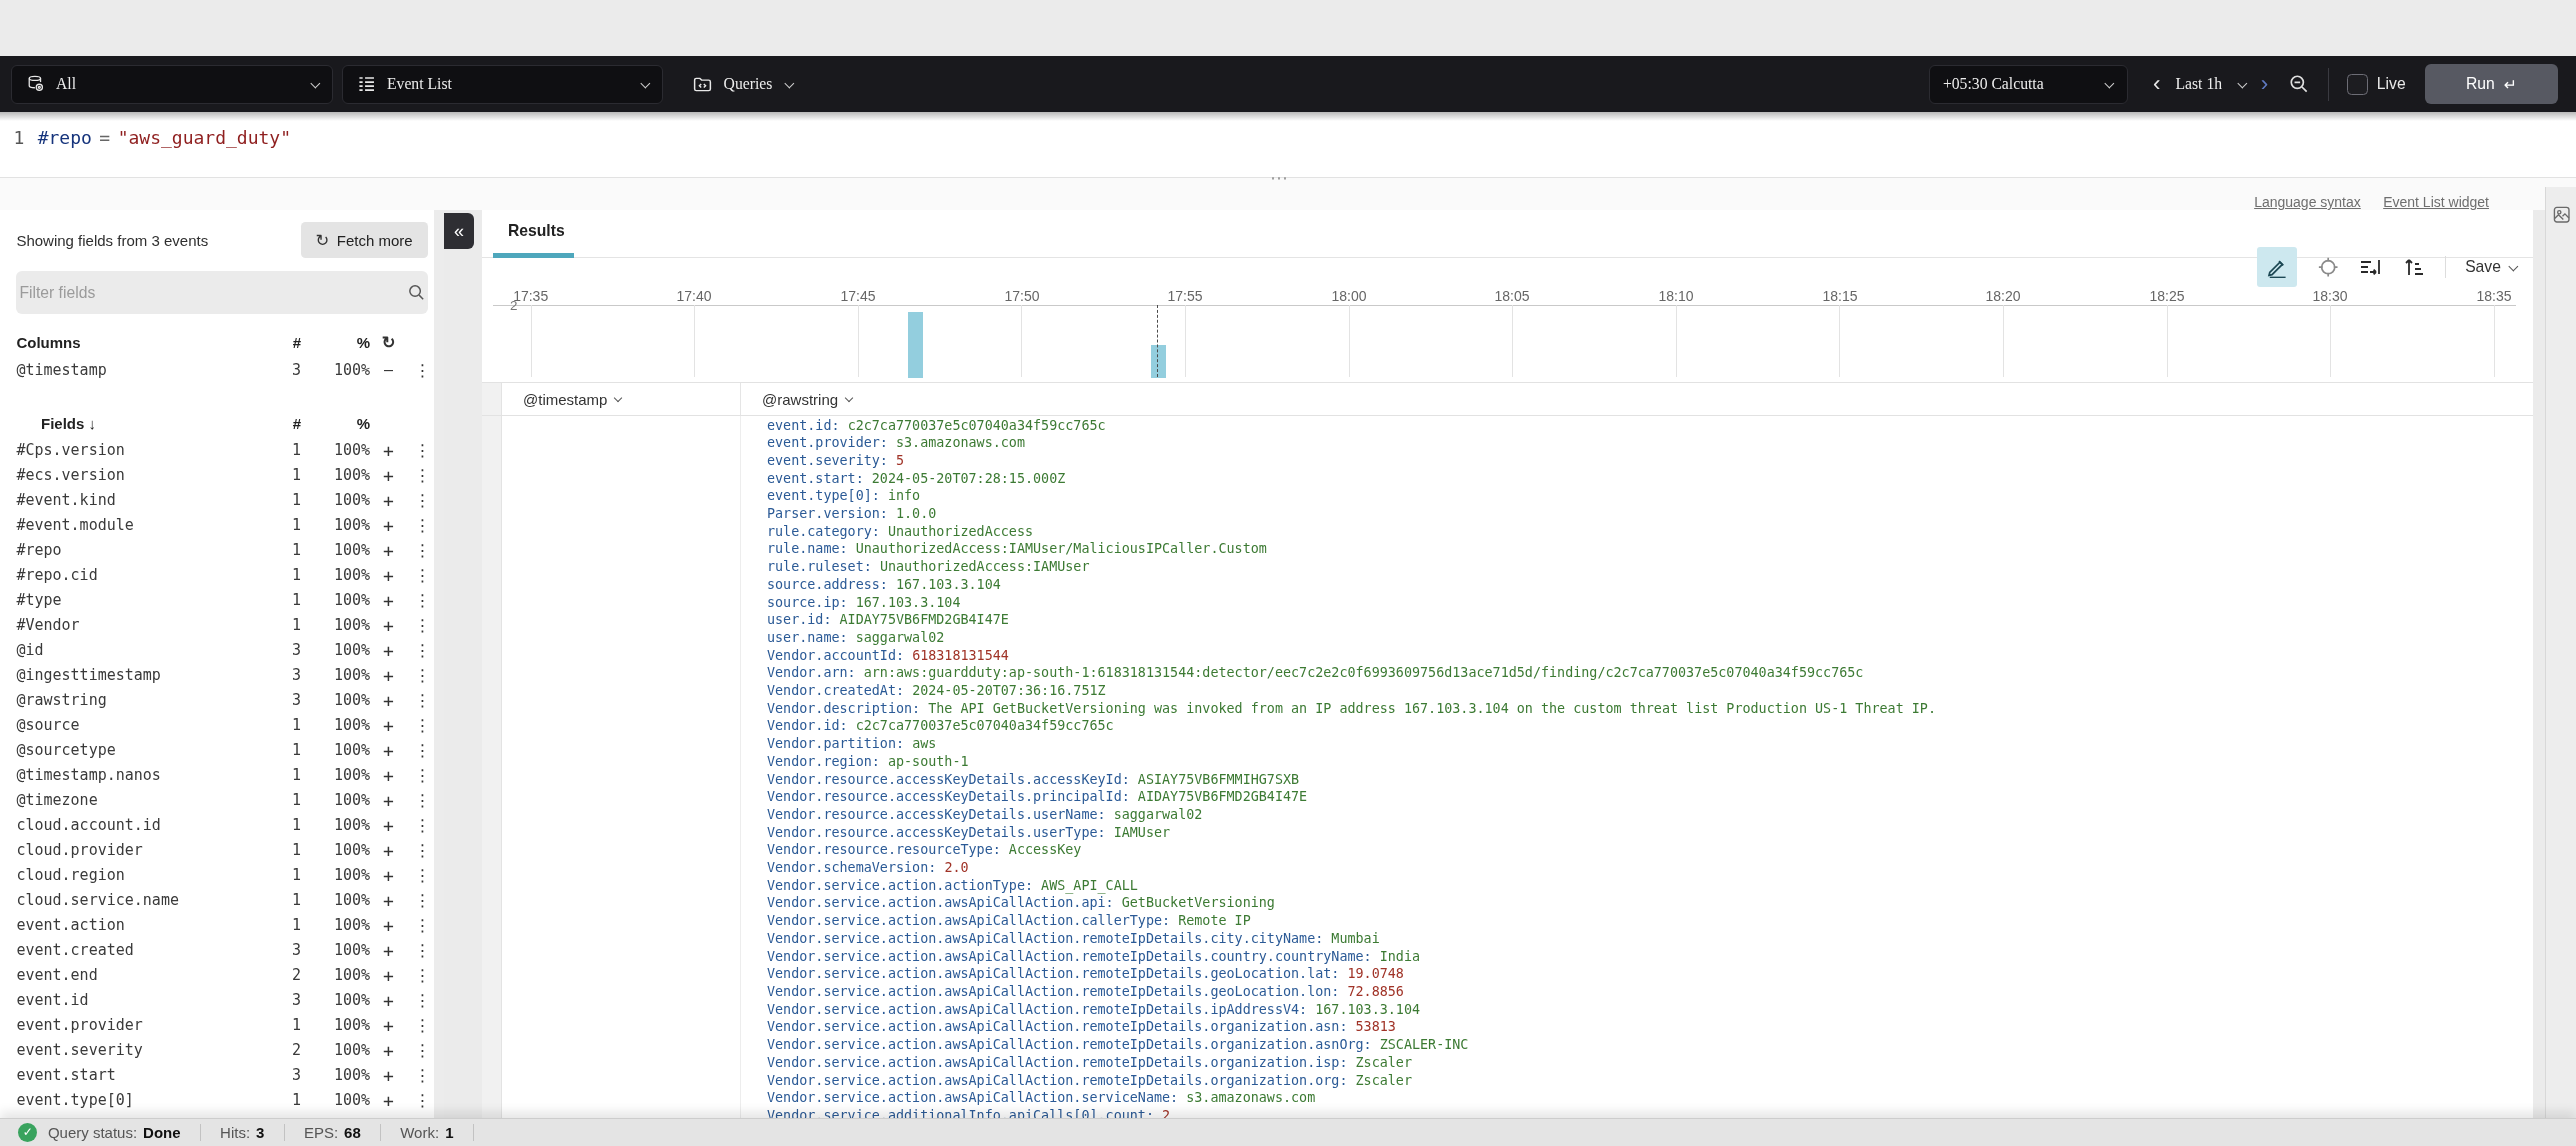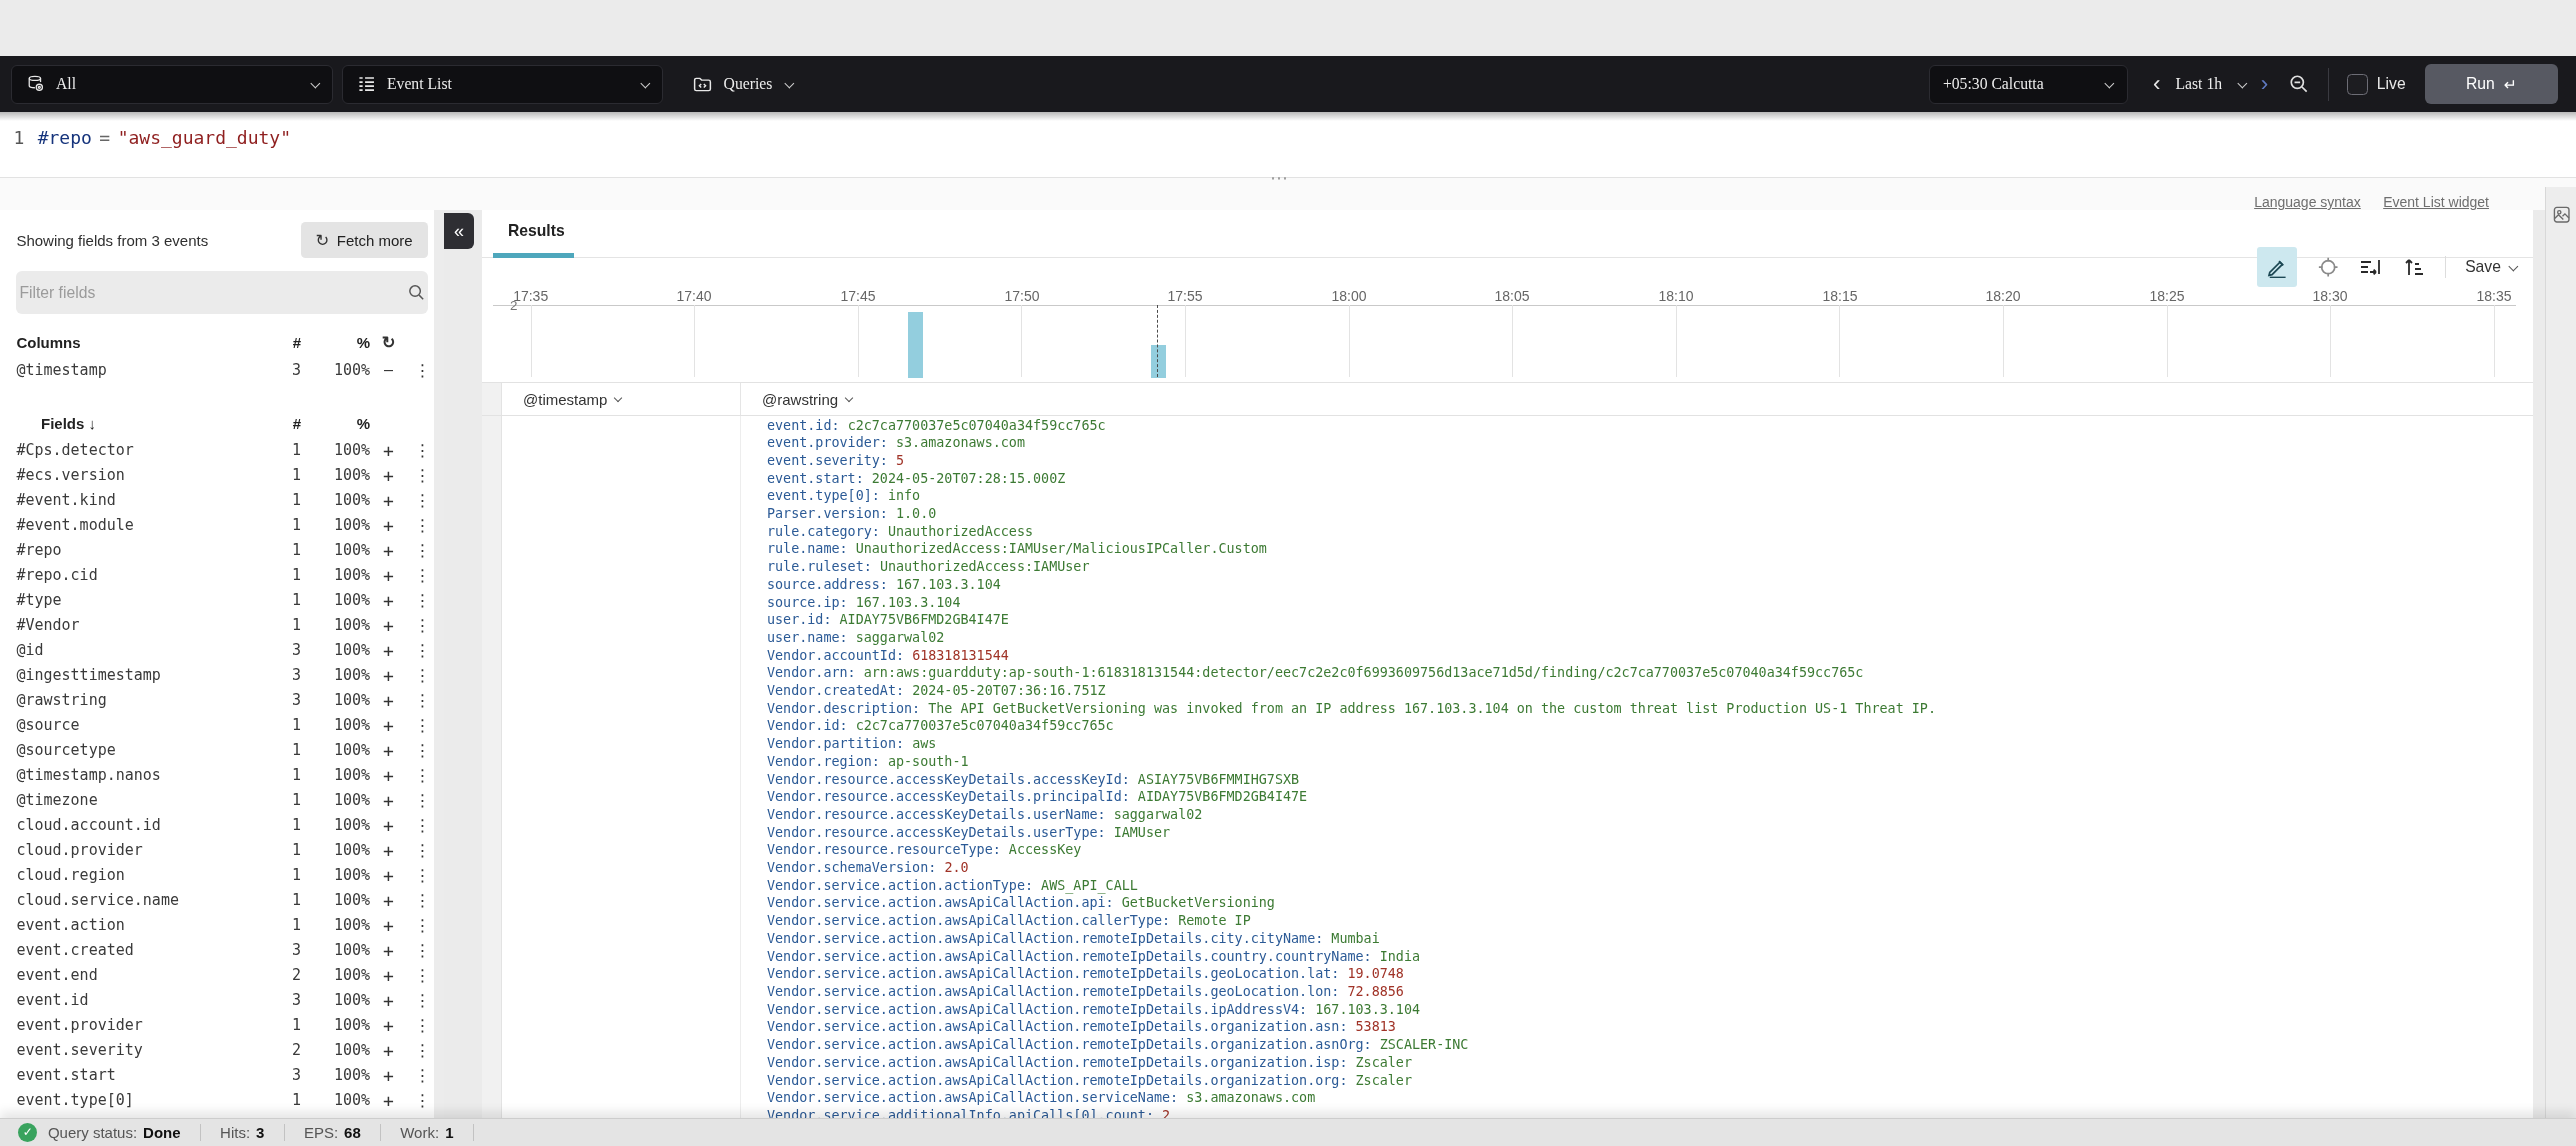--- a/index.html
+++ b/index.html
@@ -233,21 +233,21 @@
 
     <div class="prow phead" style="margin-top:25.4px;padding-left:41px;">
       <span><span>Fields</span> <span>↓</span></span>
       <span class="c2">#</span>
       <span class="c3">%</span>
       <span></span>
         <span></span>
     </div>
     <div>
         <div class="prow data">
-          <span>#Cps.detector</span>
+          <span>#Cps.version</span>
           <span class="c2">1</span>
           <span class="c3">100%</span>
           <span class="icon-cell">+</span>
           <span class="kebab">⋮</span>
         </div>
         <div class="prow data">
           <span>#ecs.version</span>
           <span class="c2">1</span>
           <span class="c3">100%</span>
           <span class="icon-cell">+</span>

